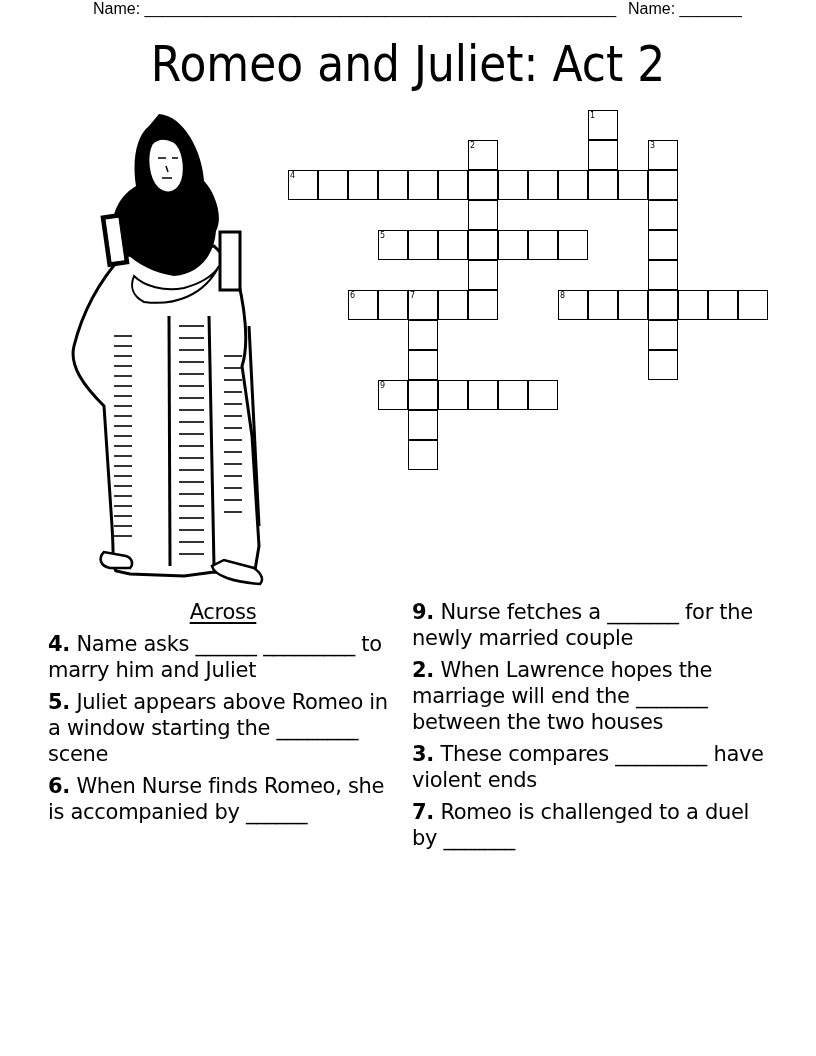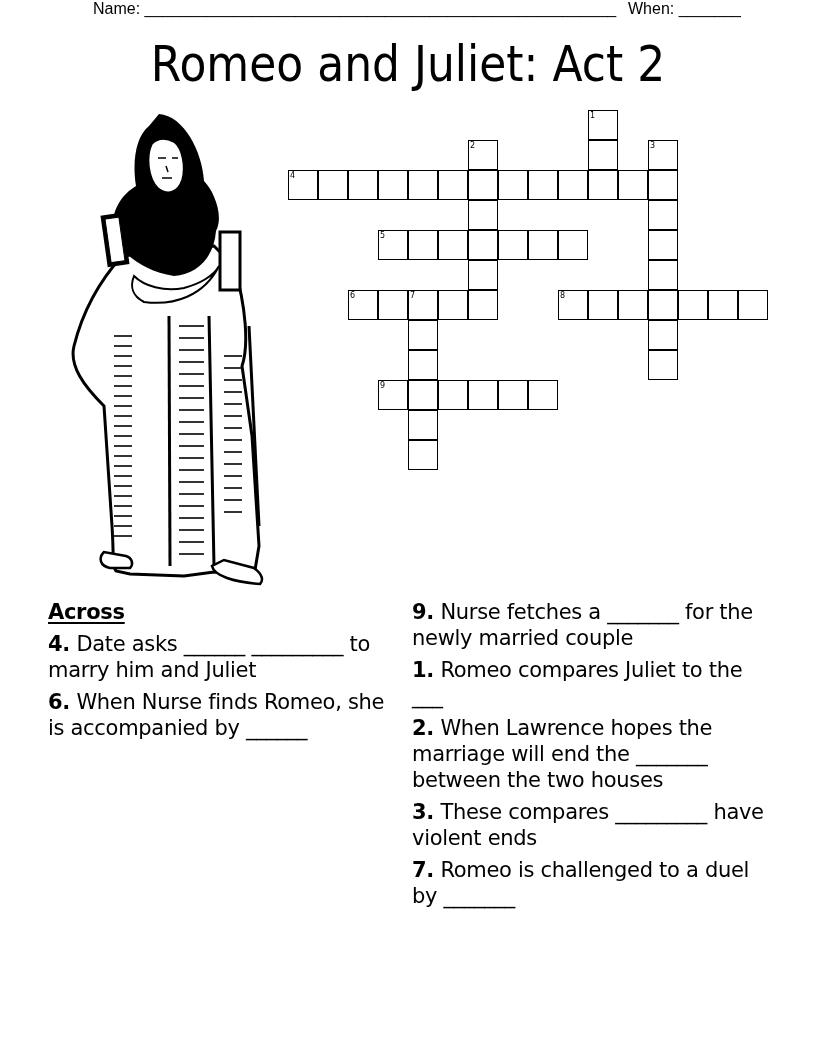--- a/index.html
+++ b/index.html
@@ -13,30 +13,30 @@
   .illustration { position: absolute; left: 64px; top: 106px; width: 210px; height: 486px; }
   .grid { position: absolute; left: 0; top: 0; width: 816px; height: 600px; pointer-events: none; }
   .cell { position: absolute; width: 30px; height: 30px; box-sizing: border-box; border: 1.6px solid #000;
           background: #fff; pointer-events: auto; }
   .cell .num { position: absolute; left: 1px; top: 0px; font-family: "DejaVu Sans", sans-serif;
                font-size: 8px; line-height: 9px; }
   .clues { position: absolute; font-family: "DejaVu Sans", sans-serif; font-size: 21px;
            line-height: 26px; letter-spacing: -0.3px; }
   .clues.left { left: 48px; top: 599px; width: 350px; }
   .clues.right { left: 412px; top: 599px; width: 360px; }
-  .clue-heading { font-weight: bold; text-decoration: underline; text-underline-offset: 3px;
-                  text-decoration-thickness: 2px; margin-bottom: 6px; }
+  .clue-heading { font-weight: normal; text-decoration: underline; text-underline-offset: 3px;
+                  text-decoration-thickness: 2px; margin-bottom: 6px; text-align: center; }
   .clue { margin-bottom: 6px; }
   .clue-num { font-weight: bold; }
 </style>
 </head>
 <body>
 
 <div class="header-line name-line">Name: _____________________________________________________</div>
-<div class="header-line date-line">When: _______</div>
+<div class="header-line date-line">Name: _______</div>
 
 <div class="title">Romeo and Juliet: Act 2</div>
 
 <svg class="illustration" viewBox="0 0 210 486" xmlns="http://www.w3.org/2000/svg">
 
   <path d="M58 150 C40 170 20 200 10 240 C5 260 20 280 40 300 L48 420 C50 450 48 460 52 465 L66 468 L120 470 L150 466 L190 470 L195 440 L188 330 L178 260 C185 240 182 200 170 160 L150 140 Z" fill="#fff" stroke="#000" stroke-width="3"></path>
 
   <g stroke="#000" stroke-width="1.6">
     <line x1="50" y1="230" x2="68" y2="230"></line>
       <line x1="50" y1="240" x2="68" y2="240"></line>
@@ -191,23 +191,23 @@
       <span class="num">9</span>
     </div>
     <div class="cell" style="left: 438px; top: 380px;"></div>
     <div class="cell" style="left: 468px; top: 380px;"></div>
     <div class="cell" style="left: 498px; top: 380px;"></div>
     <div class="cell" style="left: 528px; top: 380px;"></div>
   </div>
 
 <div class="clues left">
   <div class="clue-heading">Across</div>
-  <div class="clue"><span class="clue-num">4.</span><span> Date asks ______ _________ to marry him and Juliet</span></div>
+  <div class="clue"><span class="clue-num">4.</span><span> Name asks ______ _________ to marry him and Juliet</span></div>
+  <div class="clue"><span class="clue-num">5.</span><span> Juliet appears above Romeo in a window starting the ________ scene</span></div>
   <div class="clue"><span class="clue-num">6.</span><span> When Nurse finds Romeo, she is accompanied by ______</span></div>
 </div>
 
 <div class="clues right">
   <div class="clue"><span class="clue-num">9.</span><span> Nurse fetches a _______ for the newly married couple</span></div>
-  <div class="clue"><span class="clue-num">1.</span><span> Romeo compares Juliet to the ___</span></div>
   <div class="clue"><span class="clue-num">2.</span><span> When Lawrence hopes the marriage will end the _______ between the two houses</span></div>
   <div class="clue"><span class="clue-num">3.</span><span> These compares _________ have violent ends</span></div>
   <div class="clue"><span class="clue-num">7.</span><span> Romeo is challenged to a duel by _______</span></div>
 </div>
 
 </body></html>

